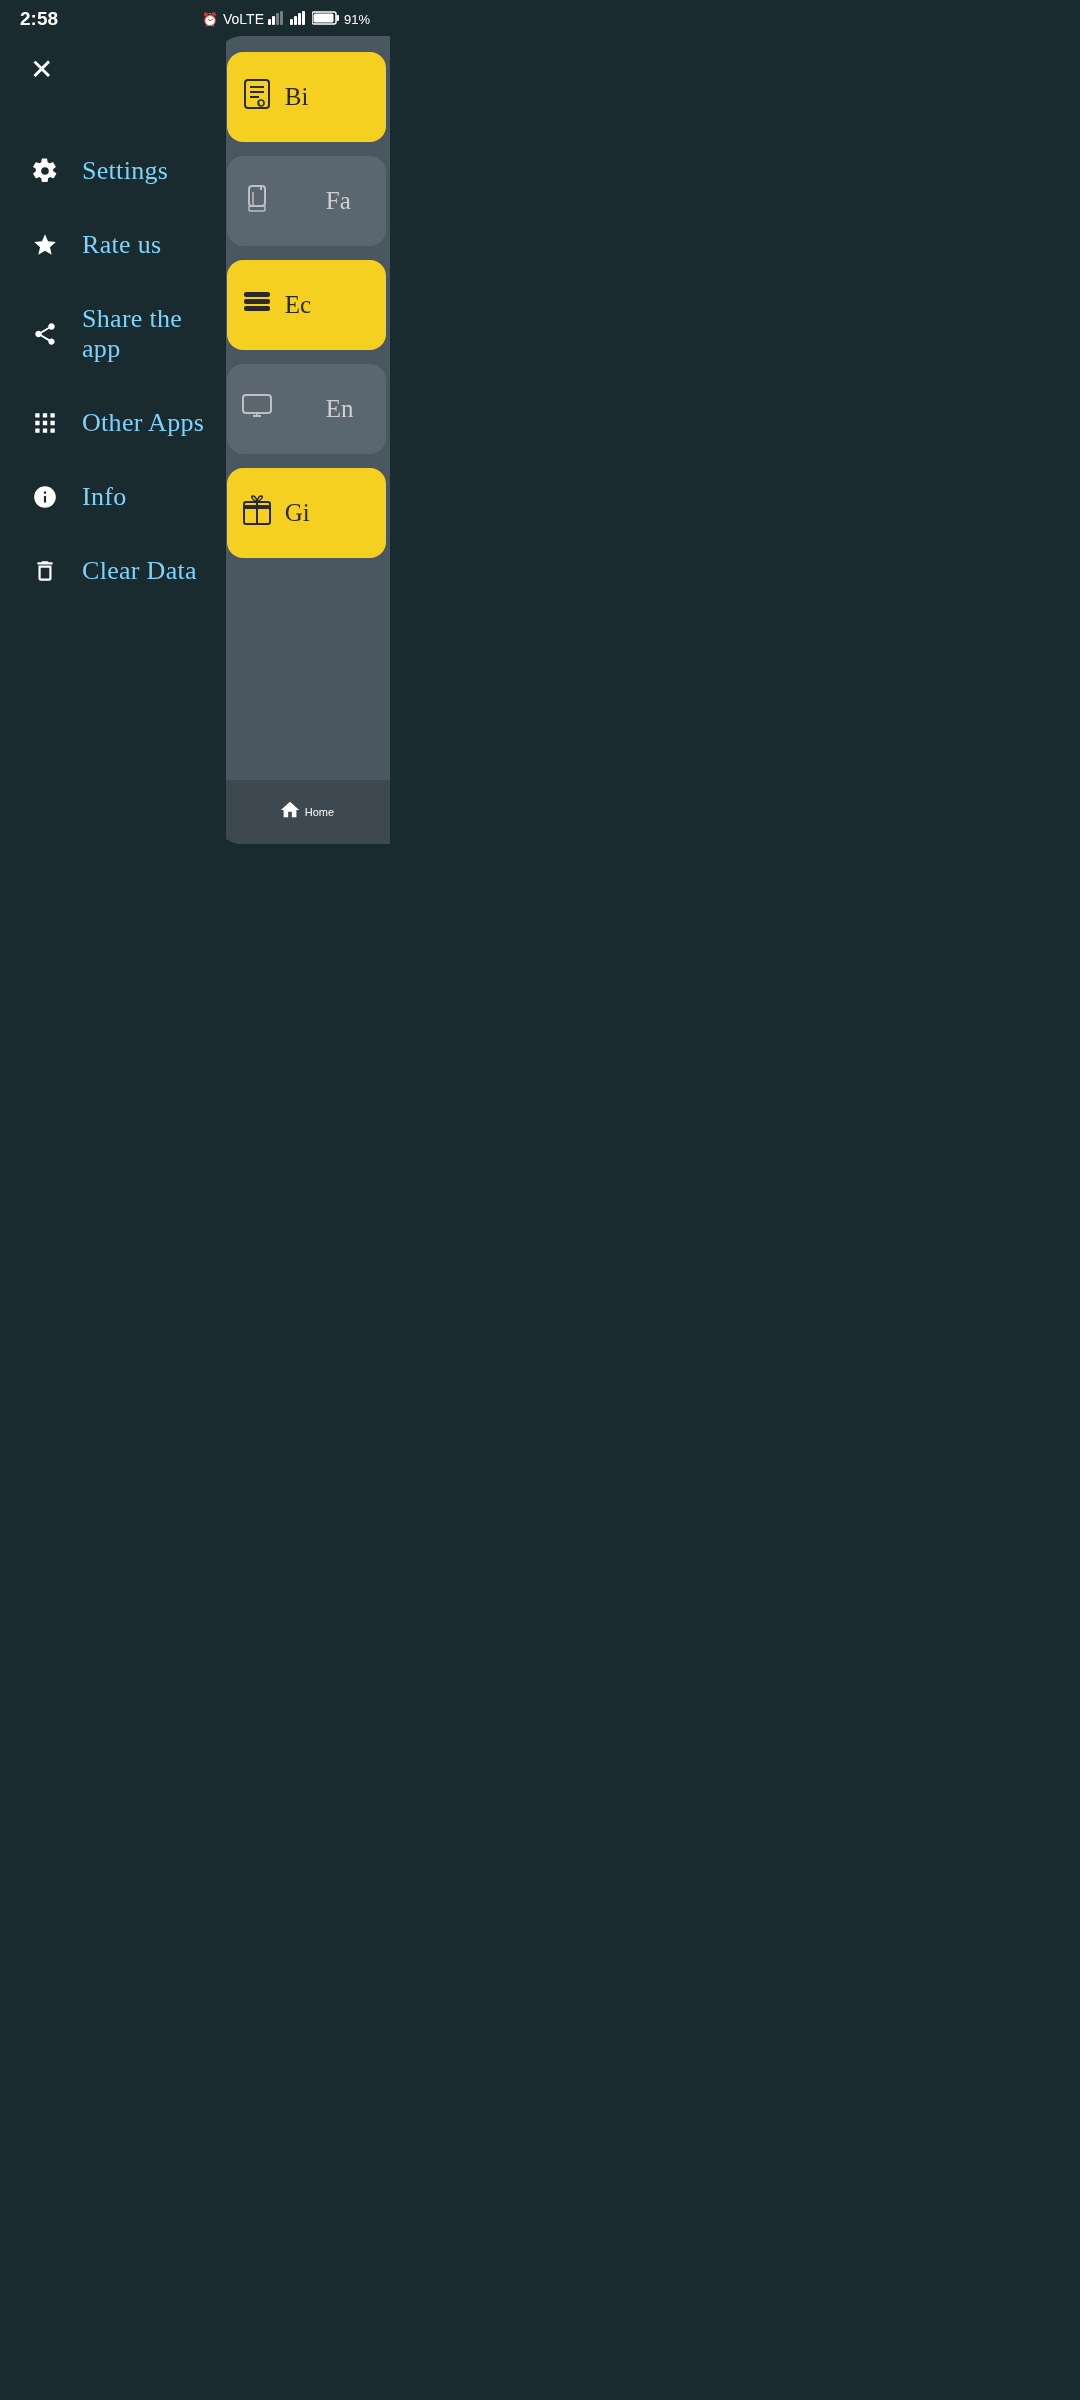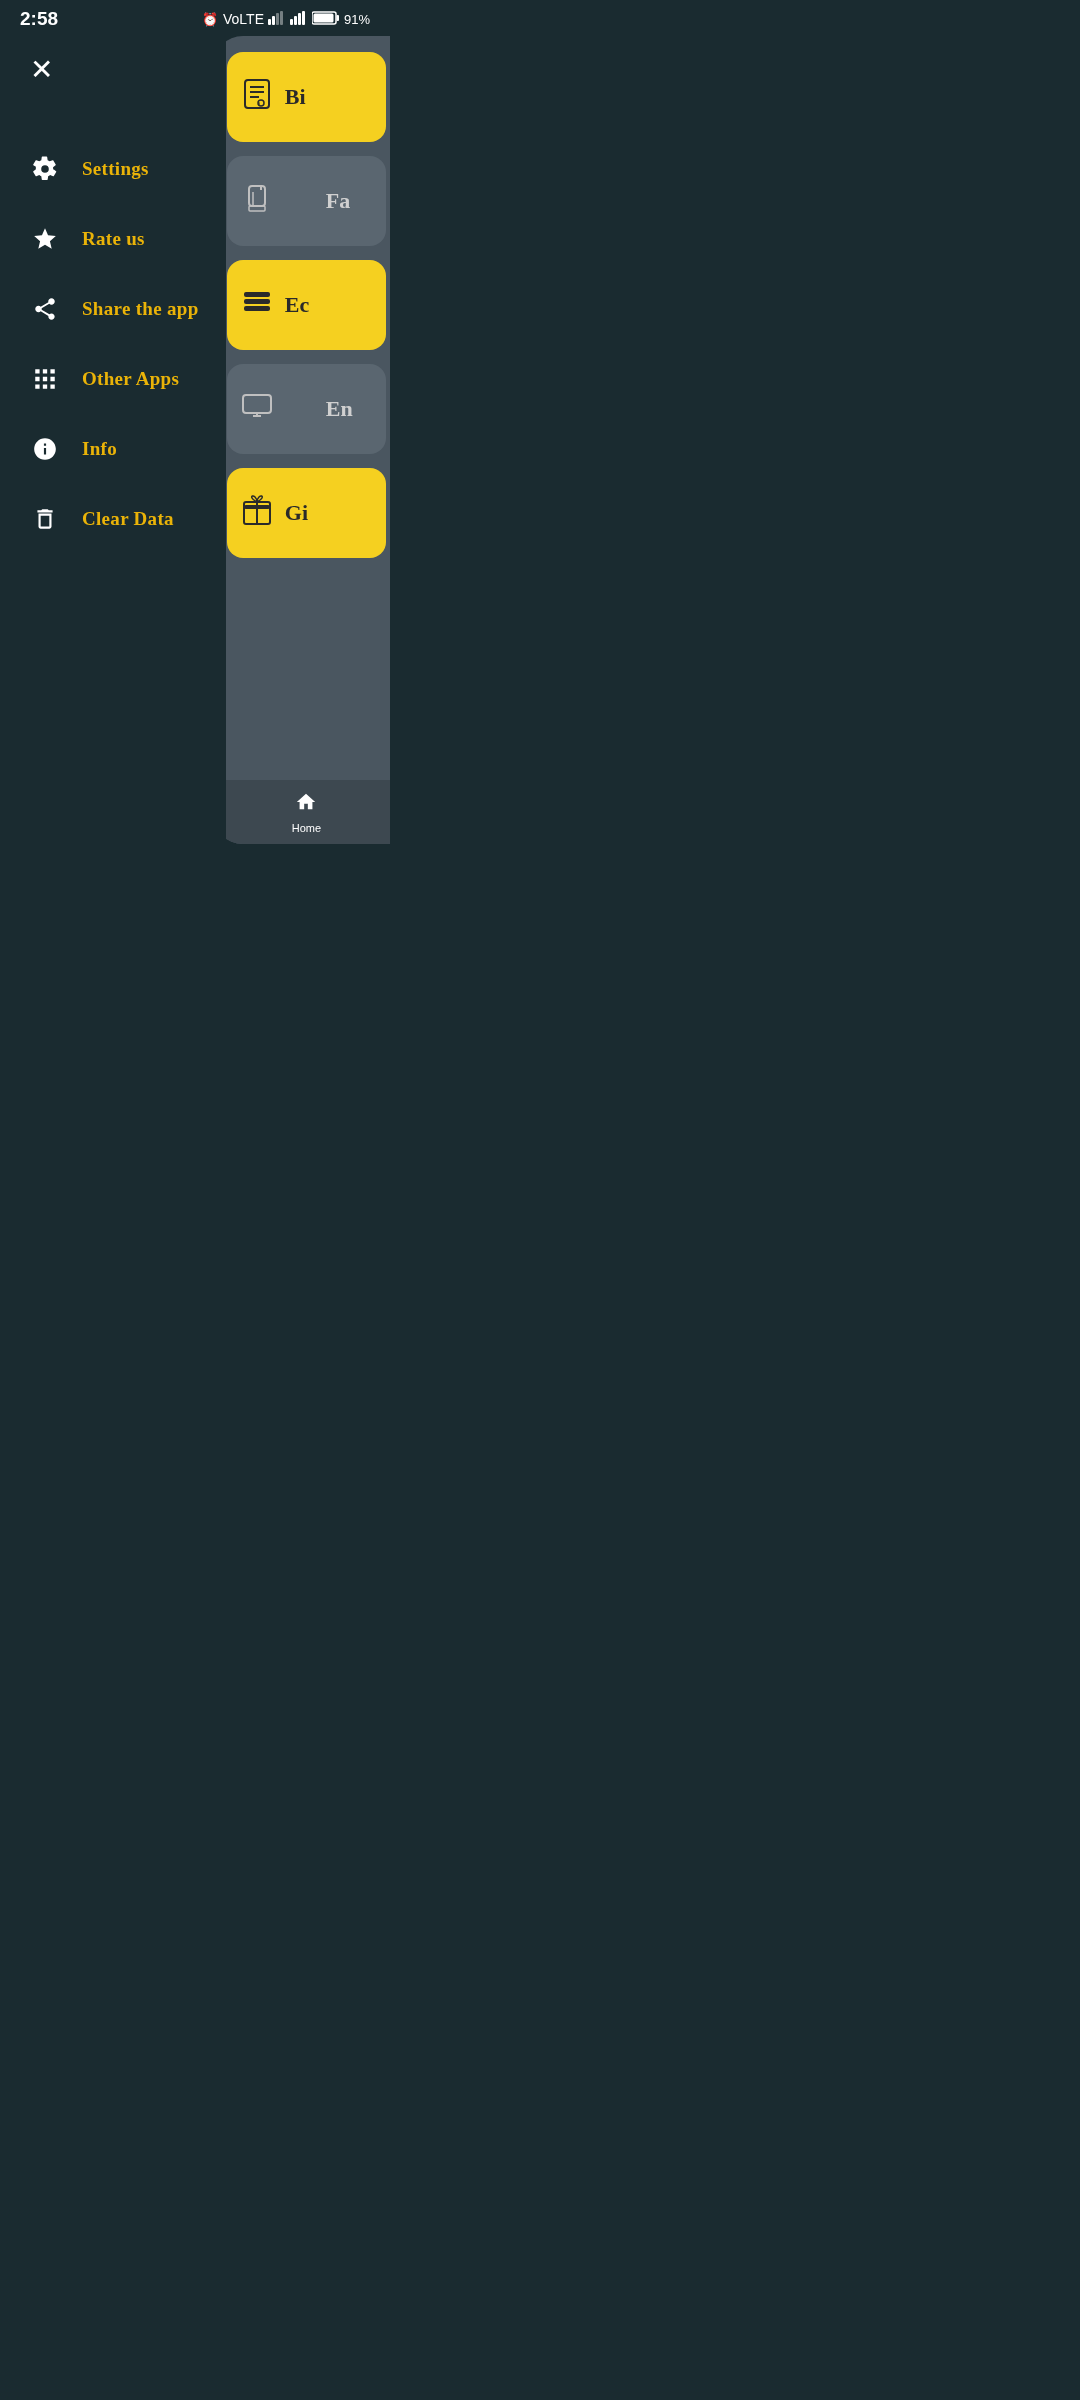--- a/index.html
+++ b/index.html
@@ -94,23 +94,23 @@
       color: white;
       font-size: 24px;
       width: 30px;
       display: flex;
       align-items: center;
       justify-content: center;
       flex-shrink: 0;
     }
 
     .menu-label {
-      color: #eab308;
-      font-size: 19px;
-      font-weight: 700;
+      color: #7dd3fc;
+      font-size: 26px;
+      font-weight: 400;
       letter-spacing: 0.3px;
     }
 
     
     .right-panel {
       position: absolute;
       right: -10px;
       top: 0;
       width: 48%;
       height: 100%;
@@ -148,22 +148,22 @@
     .category-card.gray {
       background-color: #5a6670;
     }
 
     .card-icon {
       font-size: 28px;
       flex-shrink: 0;
     }
 
     .card-text {
-      font-size: 22px;
-      font-weight: 700;
+      font-size: 25px;
+      font-weight: 400;
       color: #2a2a2a;
       font-family: 'Georgia', serif;
     }
 
     .gray .card-text {
       color: #d0d0d0;
       margin-left: 41px;
     }
 
     
@@ -171,21 +171,21 @@
       height: 64px;
       background-color: #3d4850;
       display: flex;
       align-items: center;
       justify-content: center;
       flex-shrink: 0;
     }
 
     .nav-item {
       display: flex;
-      flex-direction: column;
+      flex-direction: row;
       align-items: center;
       gap: 4px;
       color: white;
       font-size: 11px;
       font-family: sans-serif;
     }
 
     .nav-icon {
       font-size: 20px;
     }

